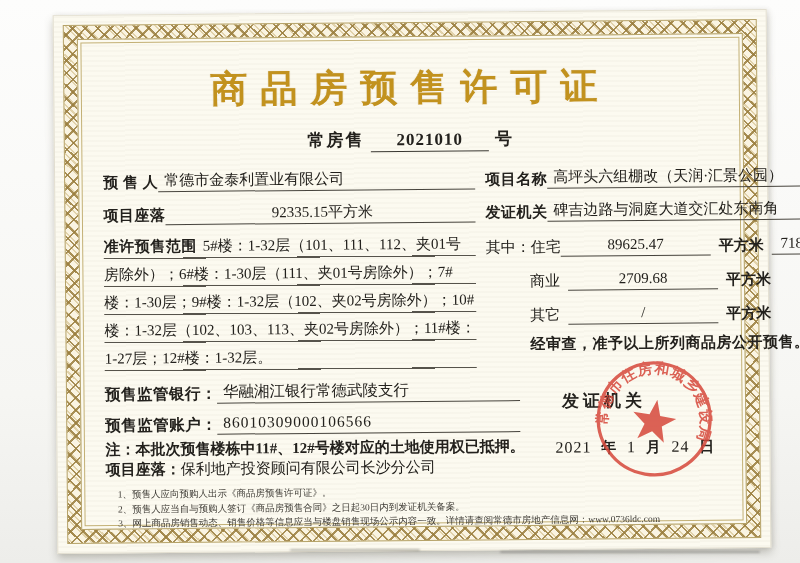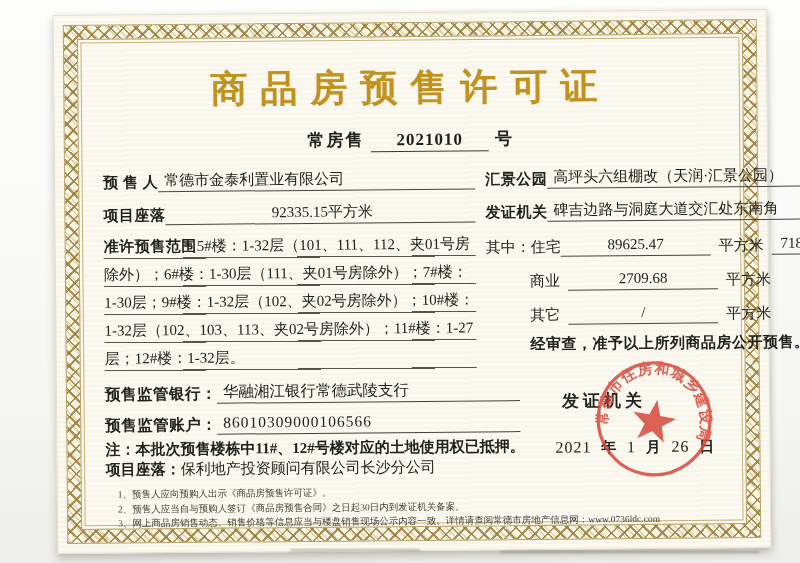--- a/index.html
+++ b/index.html
@@ -52,25 +52,25 @@
   .col-l{width:372px;flex:none;font-size:15px;}
   .col-r{flex:1;padding-left:10px;font-size:15px;}
   .frow{display:flex;align-items:flex-end;margin-bottom:7px;min-height:26px;}
   .flabel{flex:none;font-weight:bold;letter-spacing:.5px;white-space:nowrap;}
   .fval{flex:1;border-bottom:1.2px solid #47443d;padding:0 2px 1px 6px;white-space:nowrap;}
   .fval.center{text-align:center;}
   .scope{
     margin-top:2px;line-height:28px;font-size:15px;
     background-image:repeating-linear-gradient(to bottom, rgba(0,0,0,0) 0 25.5px, #56534b 25.5px 26.7px, rgba(0,0,0,0) 26.7px 28px);
   }
-  .scope .flabel{}
+  .scope .flabel{margin-right:6px;}
   .area-row{display:flex;align-items:flex-end;margin-bottom:9px;min-height:25px;}
   .area-row .alabel{flex:none;font-weight:normal;white-space:nowrap;}
   .area-row .aval{flex:none;width:150px;text-align:center;border-bottom:1.2px solid #47443d;padding-bottom:1px;}
-  .area-row .aunit{flex:none;font-weight:normal;padding-left:8px;white-space:nowrap;}
+  .area-row .aunit{flex:none;font-weight:bold;padding-left:8px;white-space:nowrap;}
   .area-row .acount{flex:none;width:40px;text-align:center;border-bottom:1.2px solid #47443d;margin-left:8px;padding-bottom:1px;}
   .indent{margin-left:44px;}
   .approve{margin-top:10px;font-weight:bold;letter-spacing:.5px;font-size:15px;}
   .lower{display:flex;margin-top:6px;}
   .low-l{width:415px;flex:none;font-size:15.5px;}
   .low-l .frow{margin-bottom:5px;}
   .low-r{flex:1;position:relative;font-size:16px;}
   .note-line{font-weight:bold;font-size:15px;margin-top:2px;white-space:nowrap;}
   .issuer{margin-top:16px;margin-left:42px;font-weight:bold;font-size:17px;letter-spacing:4px;}
   .dateline{margin-top:26px;margin-left:30px;font-size:15px;font-weight:bold;letter-spacing:1px;}
@@ -106,21 +106,21 @@
               <span class="flabel">项目座落</span>
               <span class="fval center">92335.15平方米</span>
             </div>
             <div class="scope">
               <span class="flabel">准许预售范围</span><span>5#楼：1-32层（101、111、112、夹01号房除外）；6#楼：1-30层（111、夹01号房除外）；7#楼：1-30层；9#楼：1-32层（102、夹02号房除外）；10#楼：1-32层（102、103、113、夹02号房除外）；11#楼：1-27层；12#楼：1-32层。</span>
             </div>
           </div>
 
           <div class="col-r">
             <div class="frow">
-              <span class="flabel">汇景公园</span>
+              <span class="flabel">项目名称</span>
               <span class="fval">高坪头六组棚改（天润·汇景公园）</span>
             </div>
             <div class="frow">
               <span class="flabel">发证机关</span>
               <span class="fval">碑吉边路与洞庭大道交汇处东南角</span>
             </div>
 
             <div class="area-row" style="margin-top:10px;">
               <span class="alabel">其中：</span>
               <span class="alabel">住宅</span>
@@ -160,21 +160,21 @@
             </div>
           </div>
 
           <div class="low-r">
             <div class="issuer">发证机关</div>
             <div class="dateline">
               <span class="dnum">2021</span>
               <span>年</span>
               <span class="dnum">1</span>
               <span>月</span>
-              <span class="dnum">26</span>
+              <span class="dnum">24</span>
               <span>日</span>
             </div>
 
             <svg class="seal" viewBox="0 0 120 120">
               <circle cx="60" cy="60" r="55" fill="none" stroke="#d6483b" stroke-width="3.2"></circle>
               <path id="sealArc" d="M 16.5,76 A 46,46 0 1 1 103.5,76" fill="none"></path>
               <text fill="#d6483b" font-size="14.5" font-weight="bold" letter-spacing="1" font-family="'Liberation Serif','DejaVu Serif',serif">
                 <textPath href="#sealArc" startOffset="2">常德市住房和城乡建设局</textPath>
               </text>
               <path fill="#d6483b" d="M60 41 L65.3 56.2 L81.4 56.5 L68.6 66.2 L73.2 81.6 L60 72.4 L46.8 81.6 L51.4 66.2 L38.6 56.5 L54.7 56.2 Z"></path>

